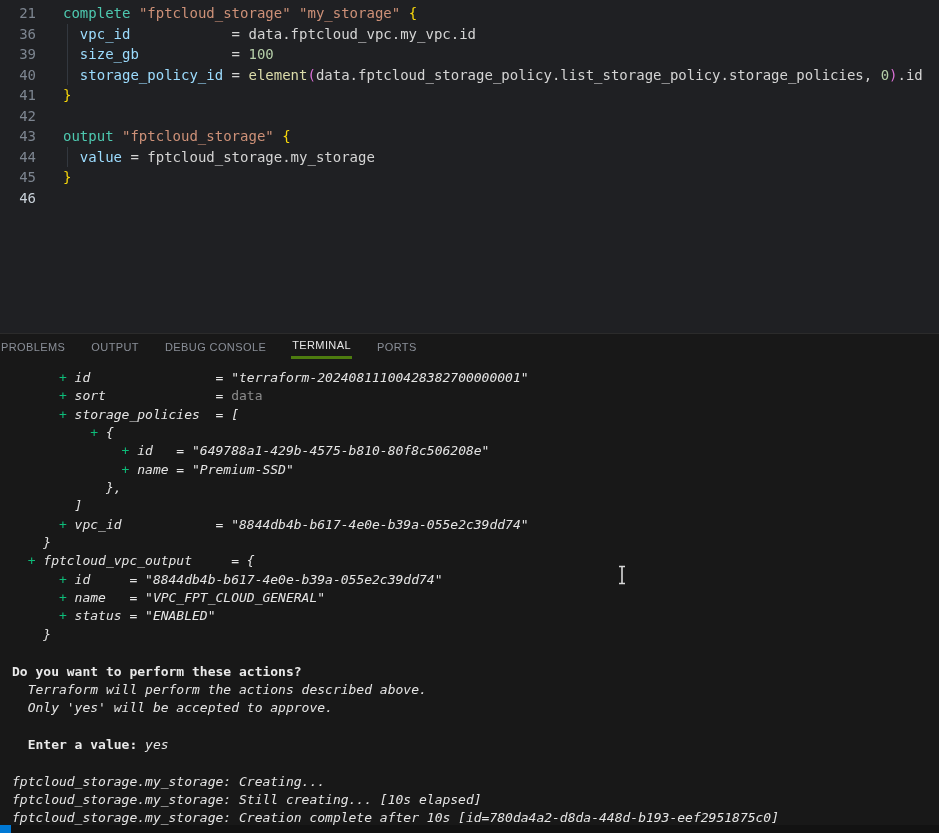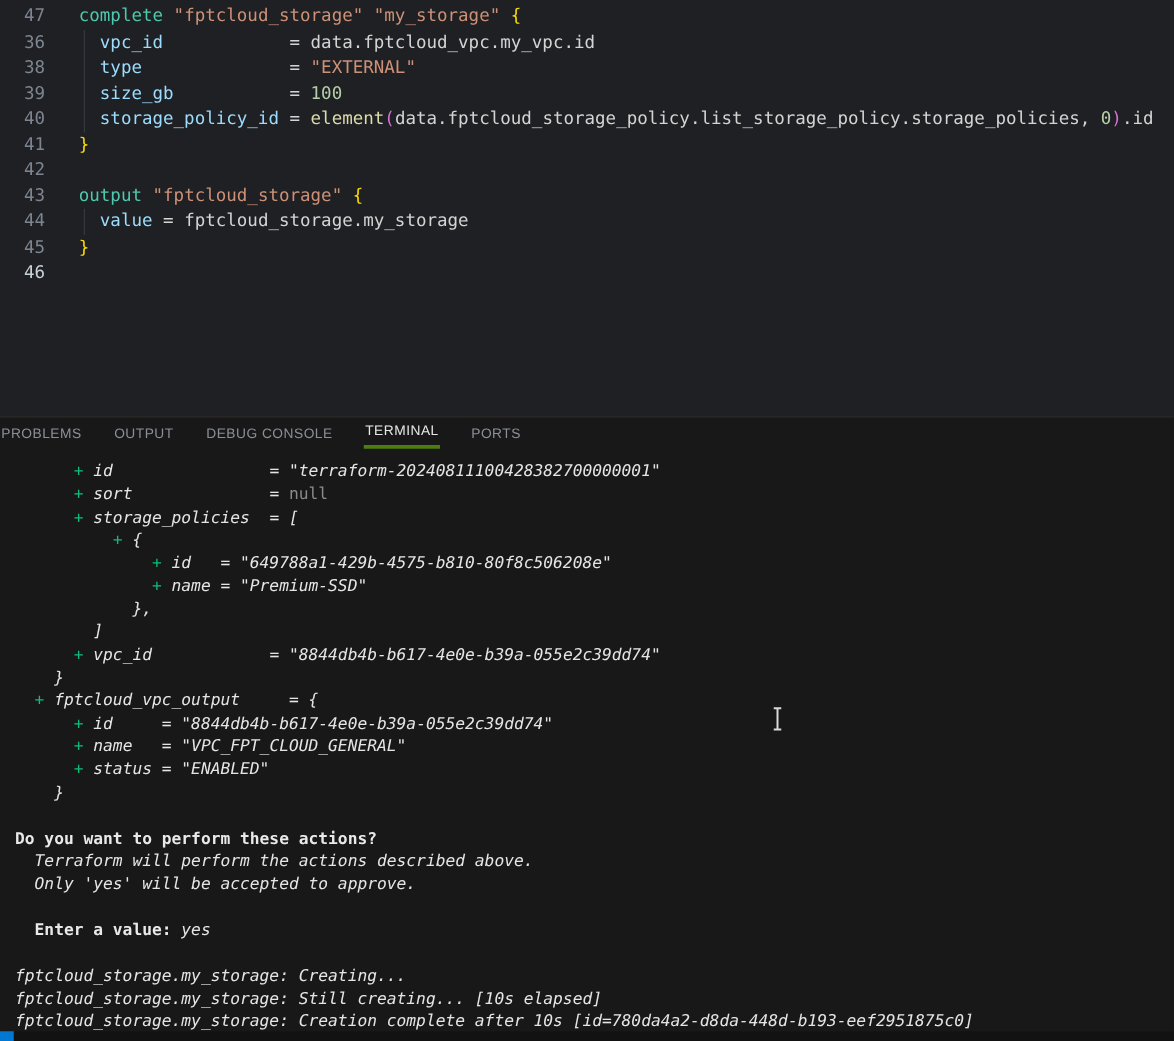--- a/index.html
+++ b/index.html
@@ -44,23 +44,22 @@
   #status-strip{position:absolute;left:0;right:0;bottom:0;height:8px;background:#121212;display:flex;}
   #remote-indicator{width:11px;height:8px;background:#0078d4;}
   
   #mouse-cursor{position:absolute;left:616px;top:565px;width:12px;height:20px;pointer-events:none;}
 </style>
 </head>
 <body>
 
 <div id="editor">
   <div>
-      <div class="ed-line"><span class="gutter">47</span><span class="code"><span class="tk-kw">complete</span><span class="tk-pl"> </span><span class="tk-str">"fptcloud_storage"</span><span class="tk-pl"> </span><span class="tk-str">"my_storage"</span><span class="tk-pl"> </span><span class="tk-br1">{</span></span></div>
+      <div class="ed-line"><span class="gutter">21</span><span class="code"><span class="tk-kw">complete</span><span class="tk-pl"> </span><span class="tk-str">"fptcloud_storage"</span><span class="tk-pl"> </span><span class="tk-str">"my_storage"</span><span class="tk-pl"> </span><span class="tk-br1">{</span></span></div>
       <div class="ed-line guide"><span class="gutter">36</span><span class="code"><span class="tk-pl">  </span><span class="tk-attr">vpc_id</span><span class="tk-pl">            </span><span class="tk-op">= </span><span class="tk-pl">data.fptcloud_vpc.my_vpc.id</span></span></div>
-      <div class="ed-line guide"><span class="gutter">38</span><span class="code"><span class="tk-pl">  </span><span class="tk-attr">type</span><span class="tk-pl">              </span><span class="tk-op">= </span><span class="tk-str">"EXTERNAL"</span></span></div>
       <div class="ed-line guide"><span class="gutter">39</span><span class="code"><span class="tk-pl">  </span><span class="tk-attr">size_gb</span><span class="tk-pl">           </span><span class="tk-op">= </span><span class="tk-num">100</span></span></div>
       <div class="ed-line guide"><span class="gutter">40</span><span class="code"><span class="tk-pl">  </span><span class="tk-attr">storage_policy_id</span><span class="tk-pl"> </span><span class="tk-op">= </span><span class="tk-fn">element</span><span class="tk-br2">(</span><span class="tk-pl">data.fptcloud_storage_policy.list_storage_policy.storage_policies, </span><span class="tk-num">0</span><span class="tk-br2">)</span><span class="tk-pl">.id</span></span></div>
       <div class="ed-line"><span class="gutter">41</span><span class="code"><span class="tk-br1">}</span></span></div>
       <div class="ed-line"><span class="gutter">42</span><span class="code"></span></div>
       <div class="ed-line"><span class="gutter">43</span><span class="code"><span class="tk-kw">output</span><span class="tk-pl"> </span><span class="tk-str">"fptcloud_storage"</span><span class="tk-pl"> </span><span class="tk-br1">{</span></span></div>
       <div class="ed-line guide"><span class="gutter">44</span><span class="code"><span class="tk-pl">  </span><span class="tk-attr">value</span><span class="tk-pl"> </span><span class="tk-op">= </span><span class="tk-pl">fptcloud_storage.my_storage</span></span></div>
       <div class="ed-line"><span class="gutter">45</span><span class="code"><span class="tk-br1">}</span></span></div>
       <div class="ed-line"><span class="gutter active">46</span><span class="code"></span></div>
     </div>
 </div>
@@ -69,21 +68,21 @@
   <div class="panel-tabs">
     <div class="ptab">PROBLEMS</div>
     <div class="ptab">OUTPUT</div>
     <div class="ptab">DEBUG CONSOLE</div>
     <div class="ptab active">TERMINAL</div>
     <div class="ptab">PORTS</div>
   </div>
   <div id="terminal">
     <div>
         <div class="tm-line"><span class="tm-t">      </span><span class="tm-g">+</span><span class="tm-t"> id                = "terraform-20240811100428382700000001"</span></div>
-        <div class="tm-line"><span class="tm-t">      </span><span class="tm-g">+</span><span class="tm-t"> sort              = </span><span class="tm-d">null</span></div>
+        <div class="tm-line"><span class="tm-t">      </span><span class="tm-g">+</span><span class="tm-t"> sort              = </span><span class="tm-d">data</span></div>
         <div class="tm-line"><span class="tm-t">      </span><span class="tm-g">+</span><span class="tm-t"> storage_policies  = [</span></div>
         <div class="tm-line"><span class="tm-t">          </span><span class="tm-g">+</span><span class="tm-t"> {</span></div>
         <div class="tm-line"><span class="tm-t">              </span><span class="tm-g">+</span><span class="tm-t"> id   = "649788a1-429b-4575-b810-80f8c506208e"</span></div>
         <div class="tm-line"><span class="tm-t">              </span><span class="tm-g">+</span><span class="tm-t"> name = "Premium-SSD"</span></div>
         <div class="tm-line"><span class="tm-t">            },</span></div>
         <div class="tm-line"><span class="tm-t">        ]</span></div>
         <div class="tm-line"><span class="tm-t">      </span><span class="tm-g">+</span><span class="tm-t"> vpc_id            = "8844db4b-b617-4e0e-b39a-055e2c39dd74"</span></div>
         <div class="tm-line"><span class="tm-t">    }</span></div>
         <div class="tm-line"><span class="tm-t">  </span><span class="tm-g">+</span><span class="tm-t"> fptcloud_vpc_output     = {</span></div>
         <div class="tm-line"><span class="tm-t">      </span><span class="tm-g">+</span><span class="tm-t"> id     = "8844db4b-b617-4e0e-b39a-055e2c39dd74"</span></div>

